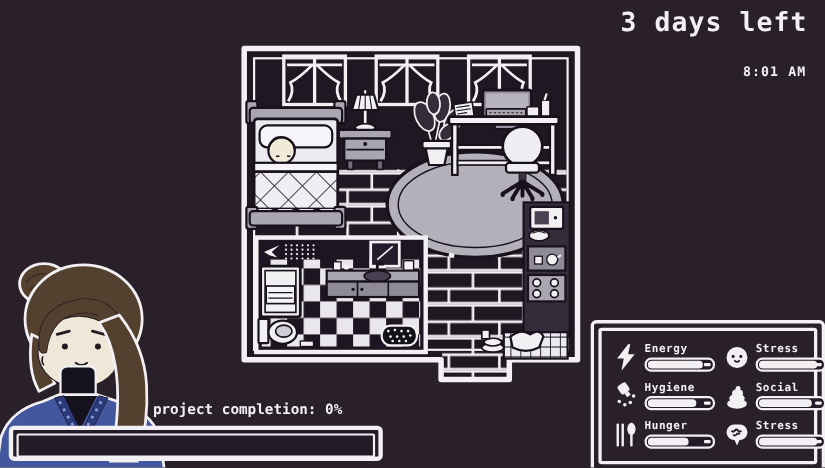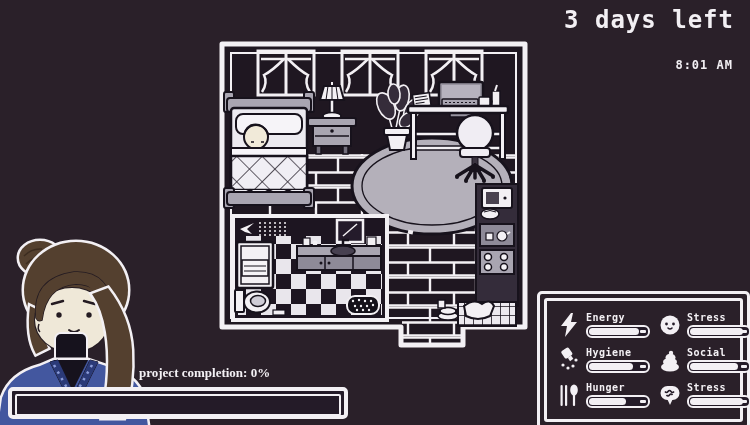--- a/index.html
+++ b/index.html
@@ -12,21 +12,21 @@
   .days-left{position:absolute;top:6px;right:16px;font-size:24px;letter-spacing:1px;}
   .clock{position:absolute;top:58px;right:17px;font-size:12px;letter-spacing:1px;}
 
   
   .room{position:absolute;left:212px;top:36px;width:320px;height:314px;}
 
   
   .portrait{position:absolute;left:-4px;top:226px;width:180px;height:200px;z-index:2;}
 
   
-  .proj-label{position:absolute;left:139px;top:365px;font-size:13px;z-index:3;font-family:Liberation Serif, serif;}
+  .proj-label{position:absolute;left:139px;top:365px;font-size:13px;z-index:3;}
   .proj-bar{position:absolute;left:8px;top:387px;width:326px;height:18px;z-index:3;
             border:4px solid #f3f0f4;border-radius:5px;background:#241b28;padding:3px;}
   .proj-track{position:relative;height:100%;border:2px solid #f3f0f4;border-radius:2px;background:#241b28;}
   .proj-fill{position:absolute;left:0;top:0;bottom:0;background:#f3f0f4;}
 
   
   .stats-panel{position:absolute;left:537px;top:291px;width:199px;height:124px;z-index:2;
                border:3px solid #f3f0f4;border-radius:5px;background:#2a2029;padding:4px;}
   .stats-inner{width:100%;height:100%;border:3px solid #f3f0f4;border-radius:3px;
                box-sizing:border-box;display:grid;grid-template-columns:1fr 1fr;

